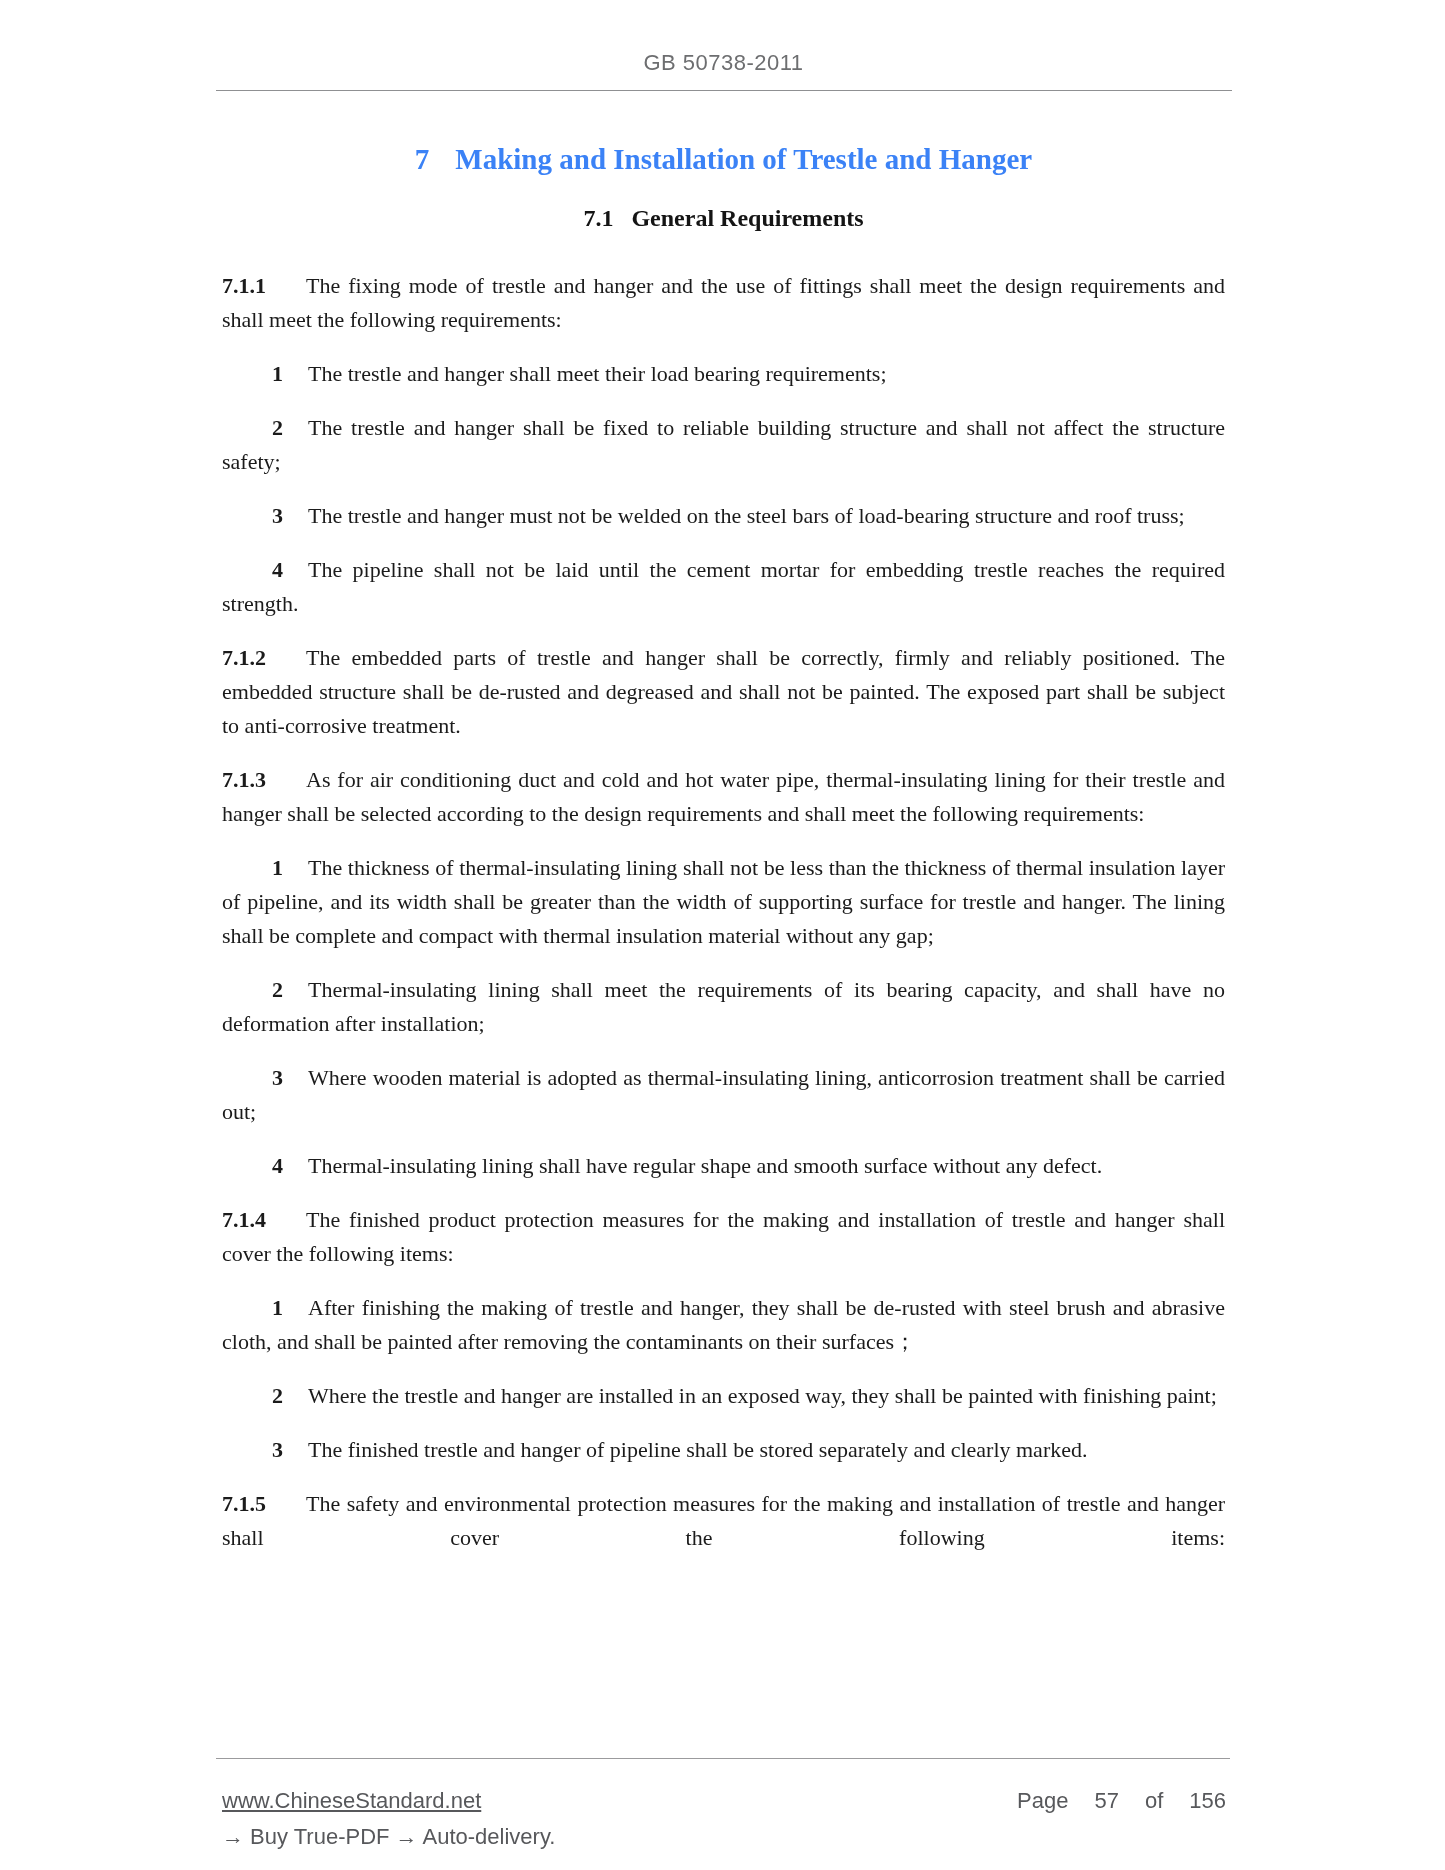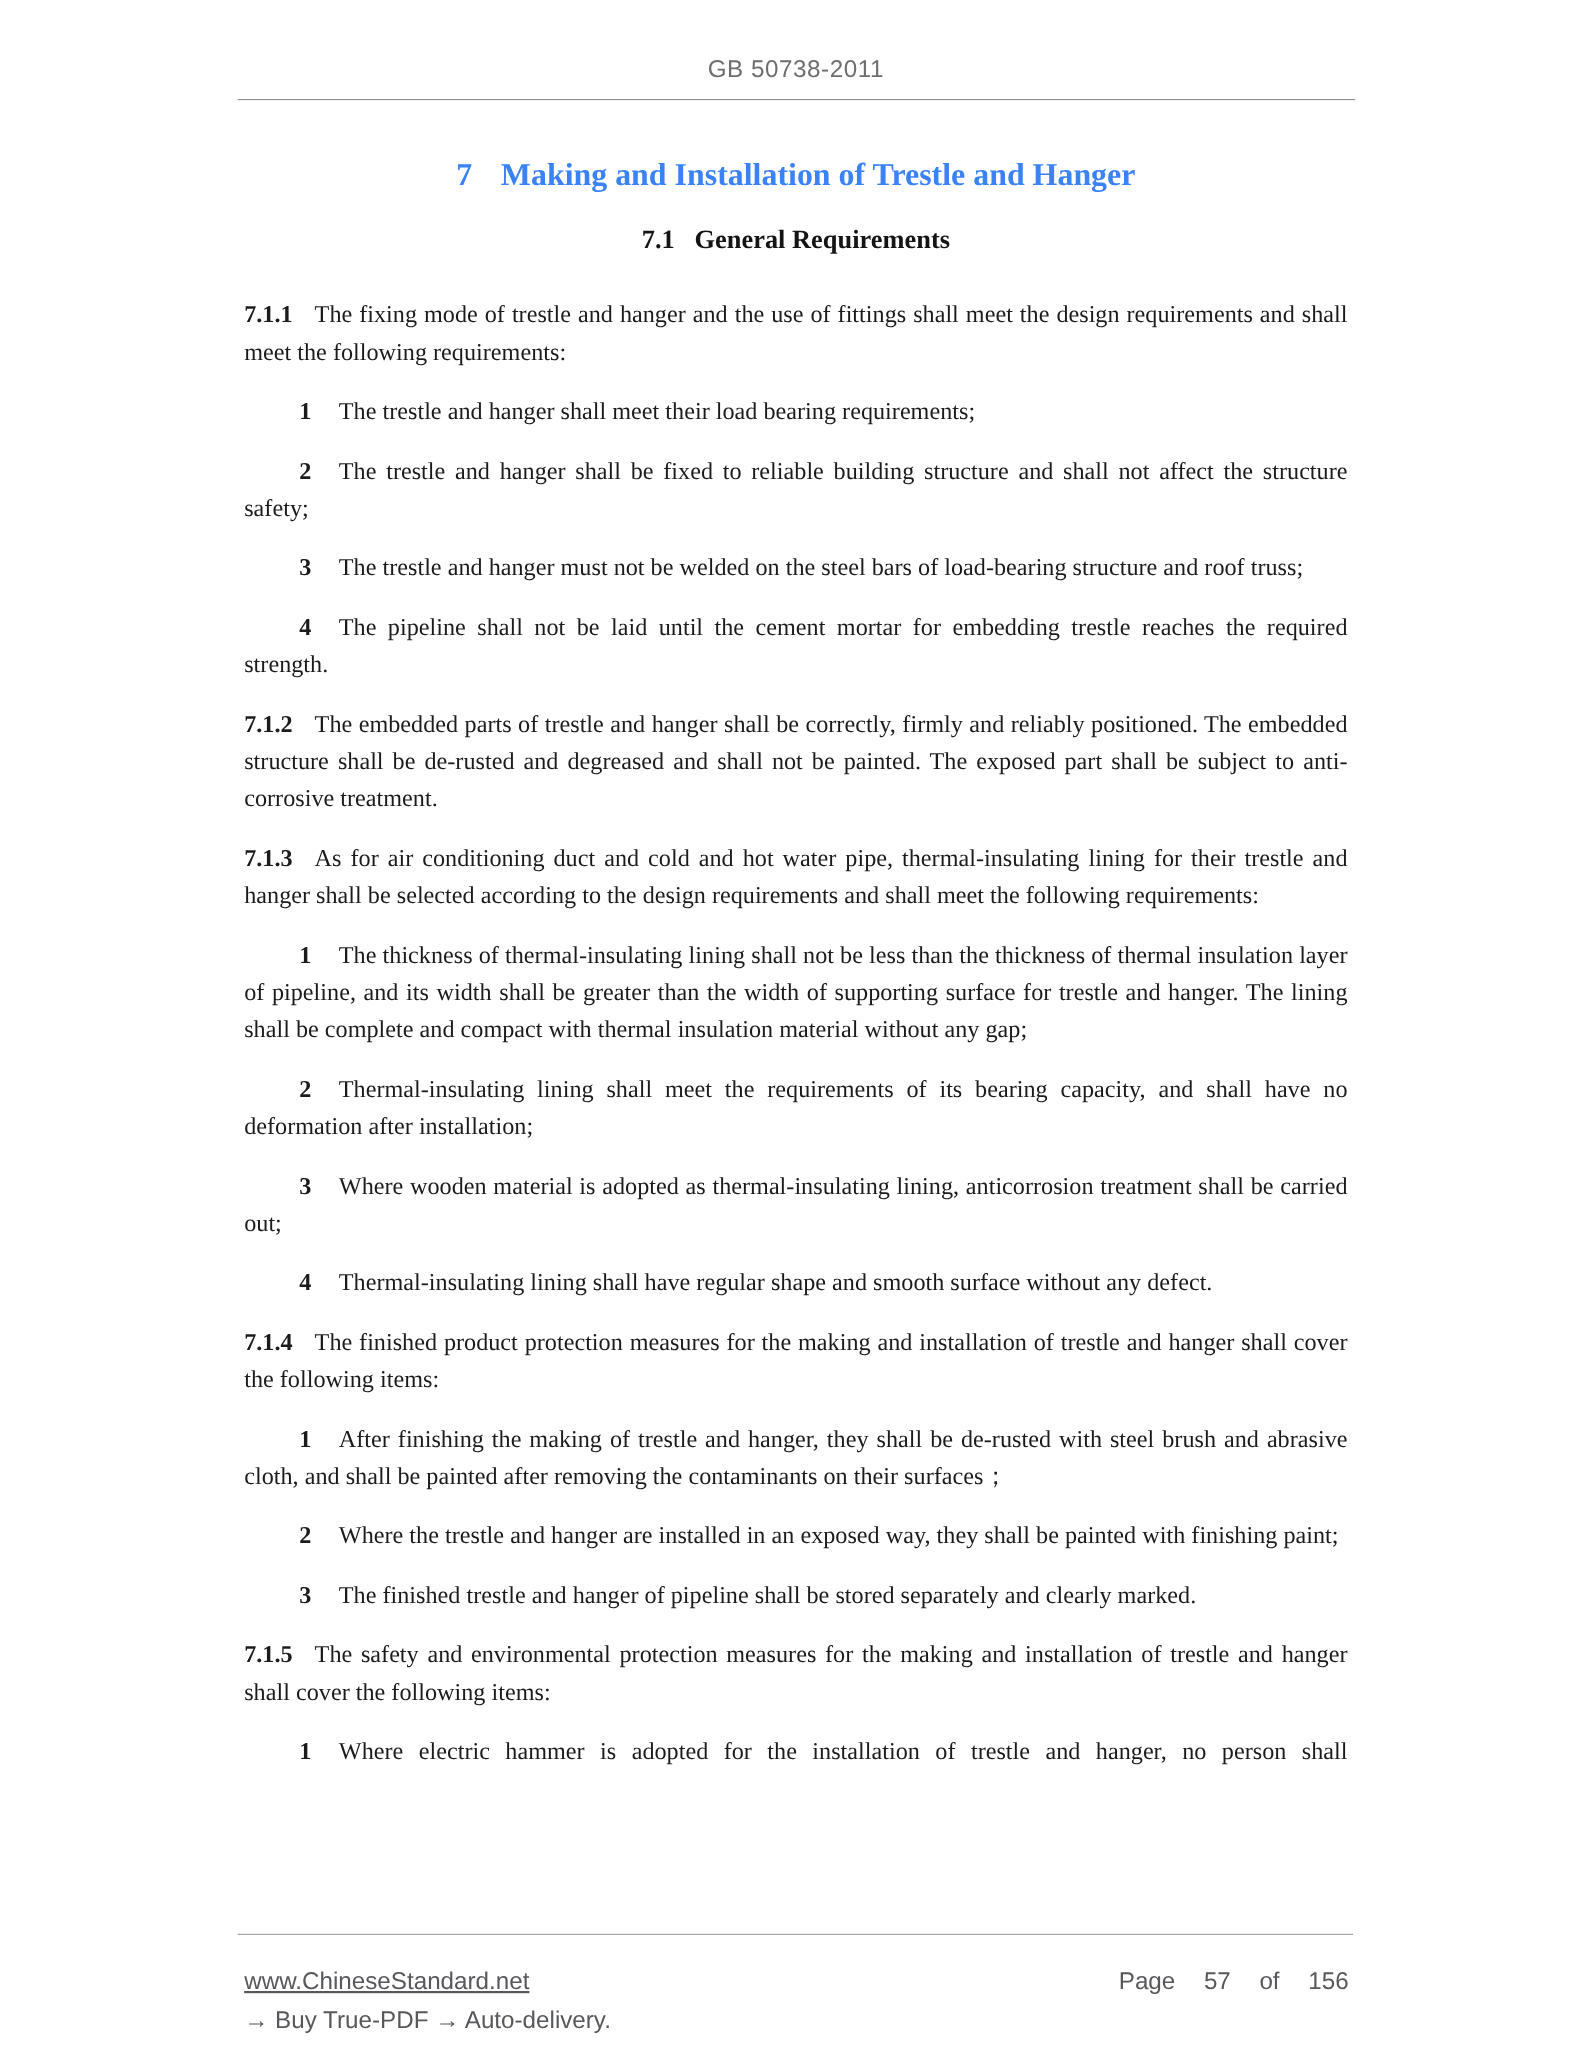--- a/index.html
+++ b/index.html
@@ -62,21 +62,21 @@
     font-size: 22px;
     color: #1b1b1b;
   }
   .para {
     margin: 0 0 20px 0;
     line-height: 34px;
     text-align: justify;
   }
   .para:last-child { text-align-last: justify; margin-bottom: 0; }
   .para .num { font-weight: bold; }
-  .clause .num { margin-right: 20px; }
+  .clause .num { margin-right: 40px; }
   .item { text-indent: 50px; }
   .item .num { margin-right: 25px; }
   .footer {
     position: absolute;
     left: 216px;
     top: 1758px;
     width: 1014px;
     border-top: 1px solid #9b9b9d;
     padding-top: 29px;
     font-family: "Liberation Sans", sans-serif;
@@ -127,21 +127,20 @@
         <div class="para clause"><span class="num">7.1.3</span><span class="txt">As for air conditioning duct and cold and hot water pipe, thermal-insulating lining for their trestle and hanger shall be selected according to the design requirements and shall meet the following requirements:</span></div>
         <div class="para item"><span class="num">1</span><span class="txt">The thickness of thermal-insulating lining shall not be less than the thickness of thermal insulation layer of pipeline, and its width shall be greater than the width of supporting surface for trestle and hanger. The lining shall be complete and compact with thermal insulation material without any gap;</span></div>
         <div class="para item"><span class="num">2</span><span class="txt">Thermal-insulating lining shall meet the requirements of its bearing capacity, and shall have no deformation after installation;</span></div>
         <div class="para item"><span class="num">3</span><span class="txt">Where wooden material is adopted as thermal-insulating lining, anticorrosion treatment shall be carried out;</span></div>
         <div class="para item"><span class="num">4</span><span class="txt">Thermal-insulating lining shall have regular shape and smooth surface without any defect.</span></div>
         <div class="para clause"><span class="num">7.1.4</span><span class="txt">The finished product protection measures for the making and installation of trestle and hanger shall cover the following items:</span></div>
         <div class="para item"><span class="num">1</span><span class="txt">After finishing the making of trestle and hanger, they shall be de-rusted with steel brush and abrasive cloth, and shall be painted after removing the contaminants on their surfaces；</span></div>
         <div class="para item"><span class="num">2</span><span class="txt">Where the trestle and hanger are installed in an exposed way, they shall be painted with finishing paint;</span></div>
         <div class="para item"><span class="num">3</span><span class="txt">The finished trestle and hanger of pipeline shall be stored separately and clearly marked.</span></div>
         <div class="para clause"><span class="num">7.1.5</span><span class="txt">The safety and environmental protection measures for the making and installation of trestle and hanger shall cover the following items:</span></div>
-        <div class="para item"><span class="num">1</span><span class="txt">Where electric hammer is adopted for the installation of trestle and hanger, no person shall</span></div>
       </div>
   </div>
 
   <div class="footer">
     <div class="footer-row">
       <div class="footer-left">
         <span class="site-link">www.ChineseStandard.net</span>
         <span>→ Buy True-PDF → Auto-delivery.</span>
       </div>
       <div class="page-indicator">

